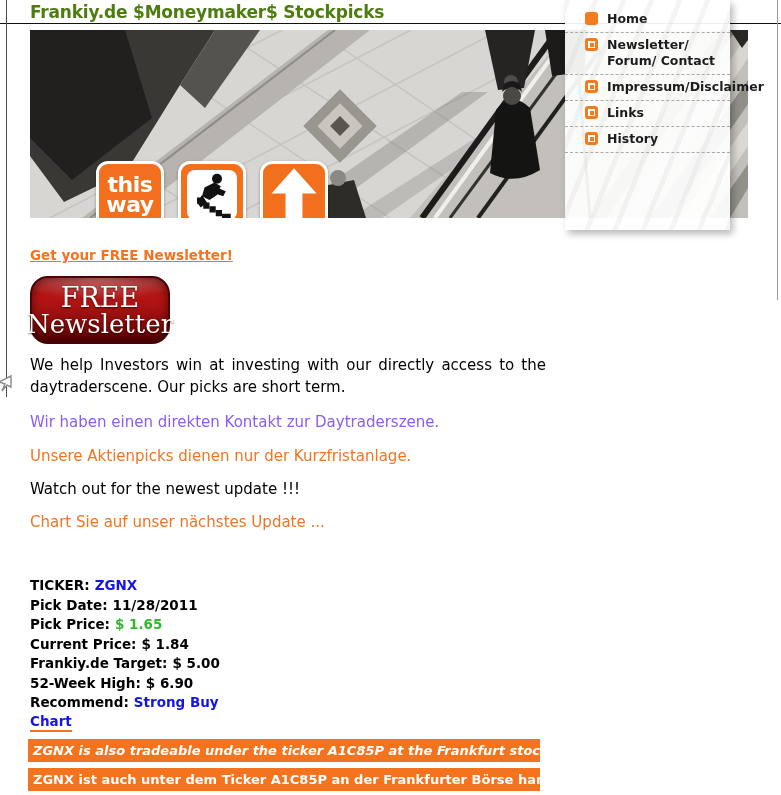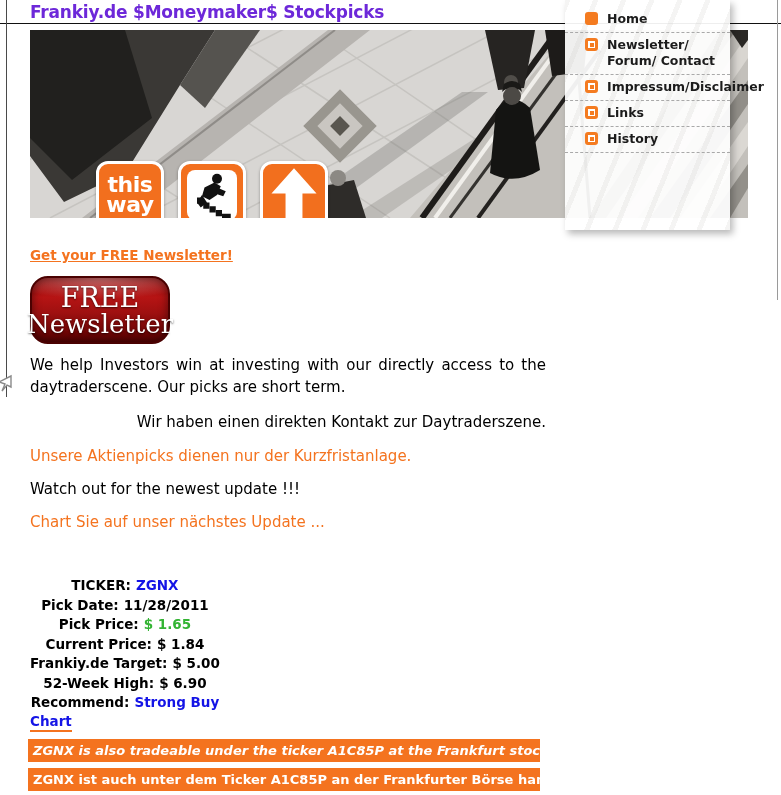--- a/index.html
+++ b/index.html
@@ -1,20 +1,20 @@
 <!DOCTYPE html>
 <html><head>
 <meta charset="utf-8">
 <style>
   html,body{margin:0;padding:0;background:#fff;}
   #page{position:relative;width:781px;height:795px;background:#fff;overflow:hidden;
         font-family:"DejaVu Sans","Liberation Sans",sans-serif;}
 
   
-  #page-title{position:absolute;left:30px;top:2px;font-size:17px;font-weight:bold;color:#6d28d9;
+  #page-title{position:absolute;left:30px;top:2px;font-size:17px;font-weight:bold;color:#4d7c0f;
               letter-spacing:-0.2px;white-space:nowrap;}
   #title-rule{position:absolute;left:0;top:23px;width:781px;height:0;border-top:1.5px solid #111;}
   #left-rule{position:absolute;left:6px;top:0;width:0;height:397px;border-left:1.5px solid #4a4a4a;}
   #right-rule{position:absolute;left:777px;top:0;width:0;height:300px;border-left:1px solid #9a9a9a;}
 
   
   #banner{position:absolute;left:30px;top:30px;width:718px;height:188px;overflow:hidden;}
   #banner svg{display:block;width:718px;height:188px;}
   .sign{position:absolute;top:131px;width:68px;height:68px;border-radius:12px;
         background:#f26f1e;border:3.5px solid #fff;box-sizing:border-box;
@@ -53,28 +53,28 @@
           display:flex;flex-direction:column;align-items:center;justify-content:center;
           box-shadow:inset 0 0 10px rgba(0,0,0,.5);}
   #nl-btn span{font-family:"DejaVu Serif","Liberation Serif",serif;color:#fff;line-height:1.0;
                text-shadow:0 1px 2px rgba(0,0,0,.6);}
   #nl-btn .l1{font-size:27px;}
   #nl-btn .l2{font-size:26px;}
 
   
   .para{position:absolute;left:30px;width:516px;font-size:15px;font-weight:normal;}
   #p-en{top:354px;color:#000;text-align:justify;line-height:22px;}
-  #p-de1{top:413px;color:#000000;text-align:right;}
+  #p-de1{top:413px;color:#8b5cf6;}
   #p-de2{top:447px;color:#f4731f;}
   #p-en2{top:480px;color:#000;}
   #p-de3{top:513px;color:#f4731f;}
 
   
   #stock{position:absolute;left:30px;top:576px;font-size:13.5px;font-weight:bold;color:#000;}
-  .srow{line-height:19.5px;white-space:nowrap;text-align:center;}
+  .srow{line-height:19.5px;white-space:nowrap;}
   .srow .v{margin-left:5px;}
   .v.blue{color:#1414e6;}
   .v.green{color:#33b433;}
 
   #chart-link{position:absolute;left:30px;top:713px;font-size:13.5px;font-weight:bold;color:#1414e6;
               border-bottom:2px solid #f4731f;padding-bottom:1px;cursor:pointer;}
 
   
   .notice{position:absolute;left:28px;width:512px;height:23px;background:#f4731f;color:#fff;
           font-size:13px;font-weight:bold;line-height:23px;padding-left:5px;box-sizing:border-box;

